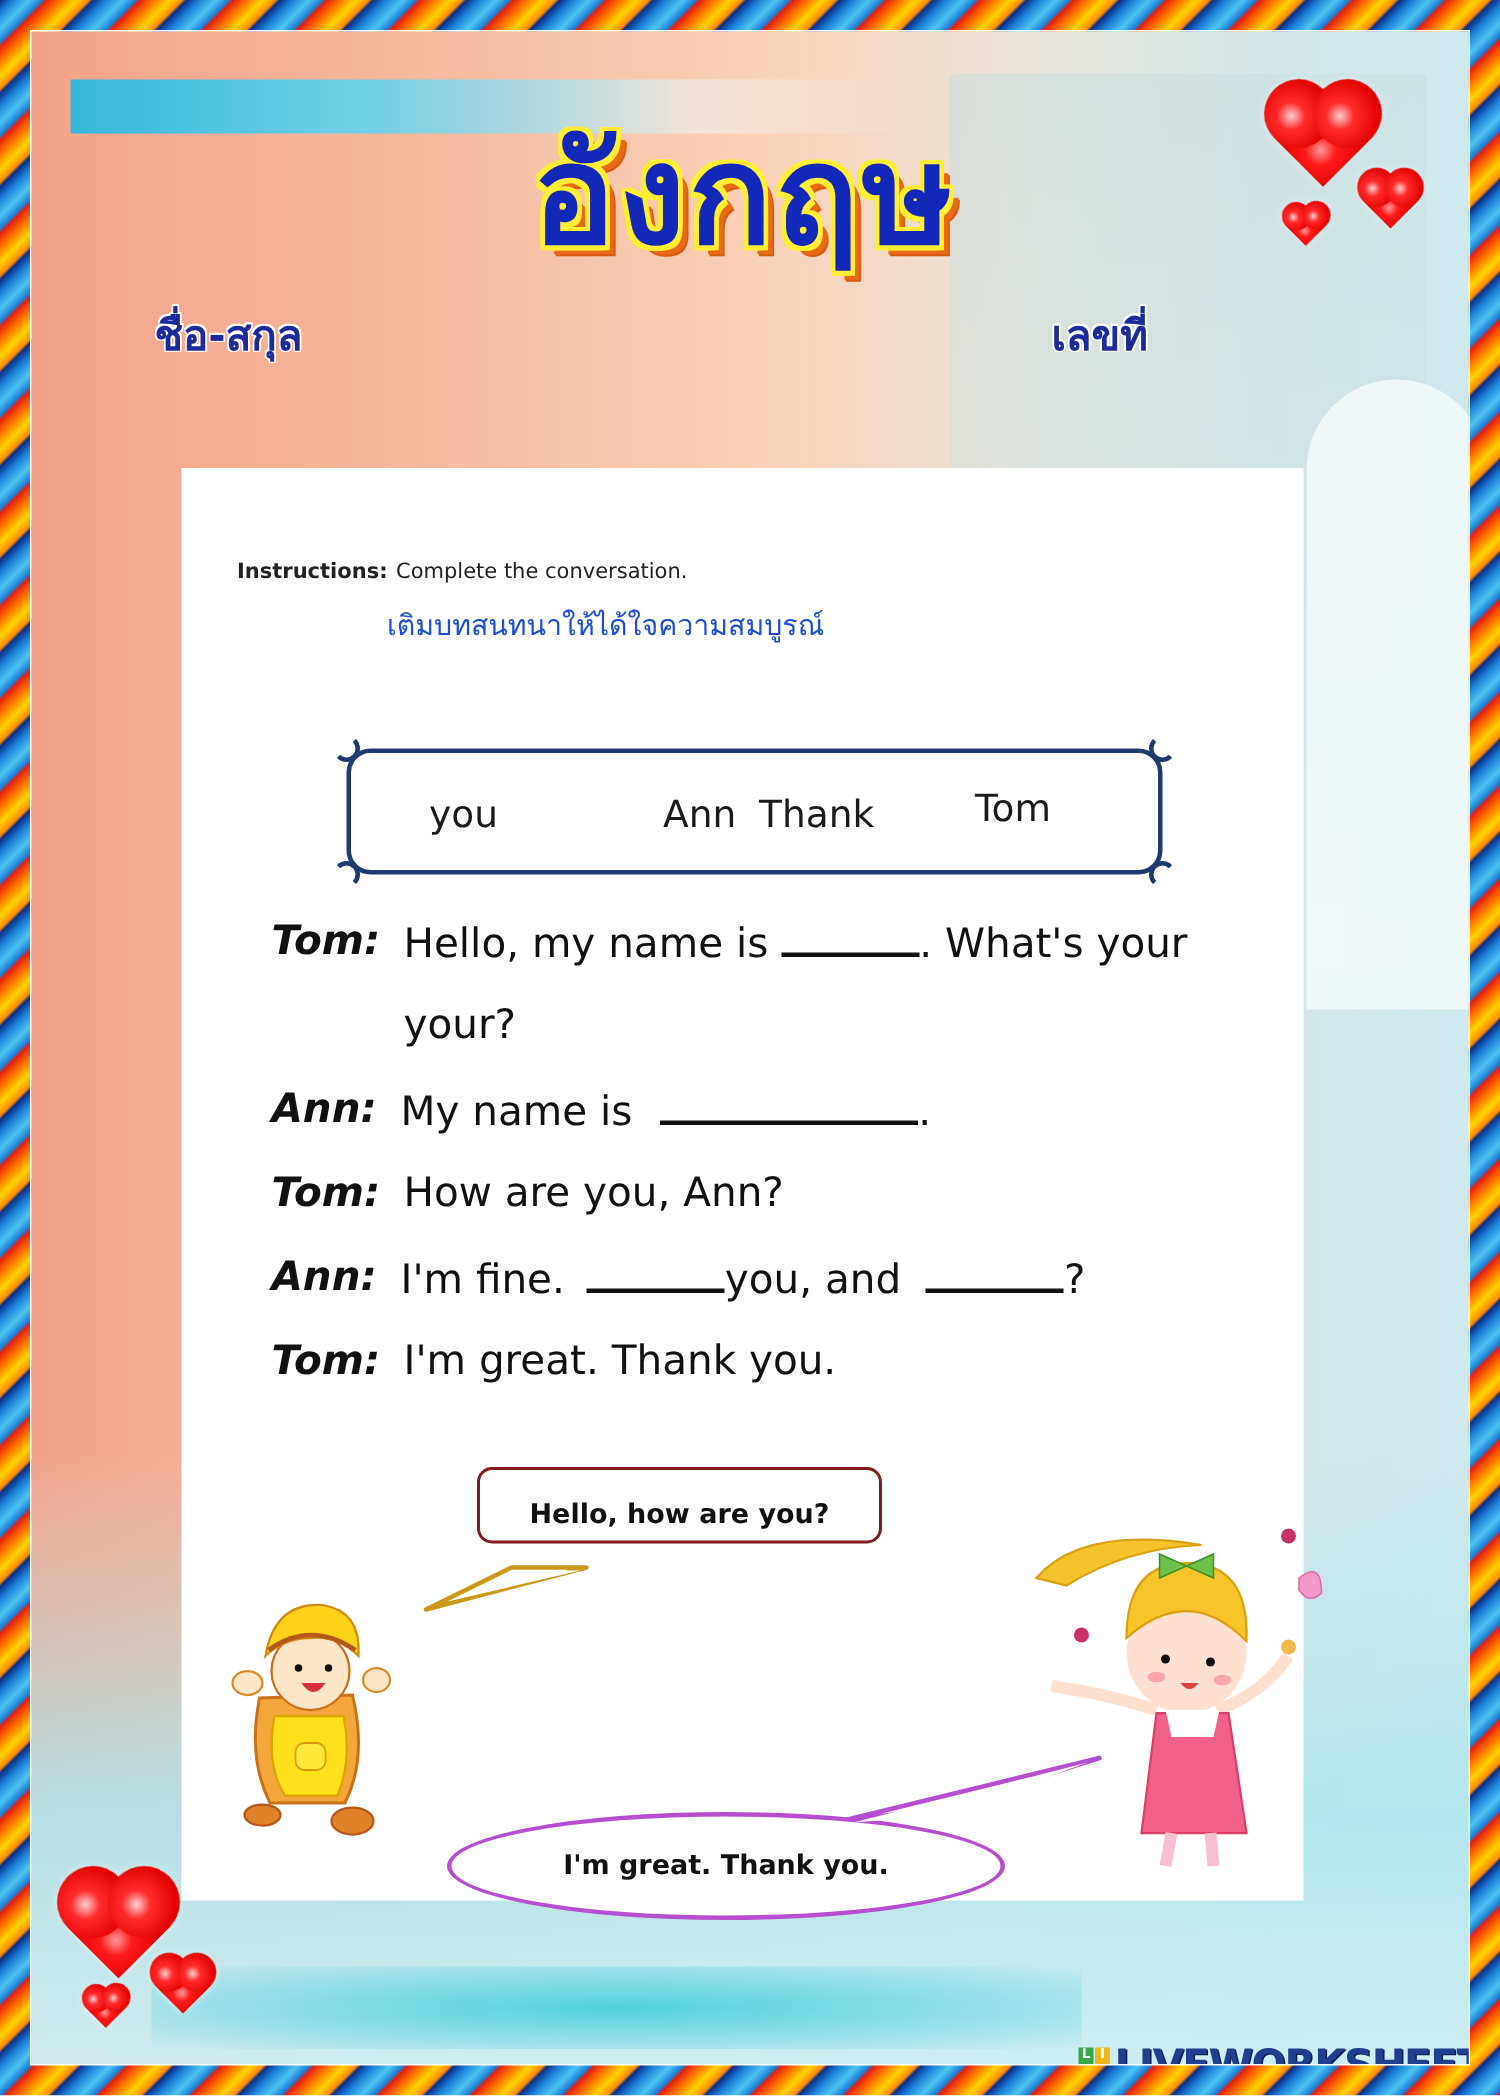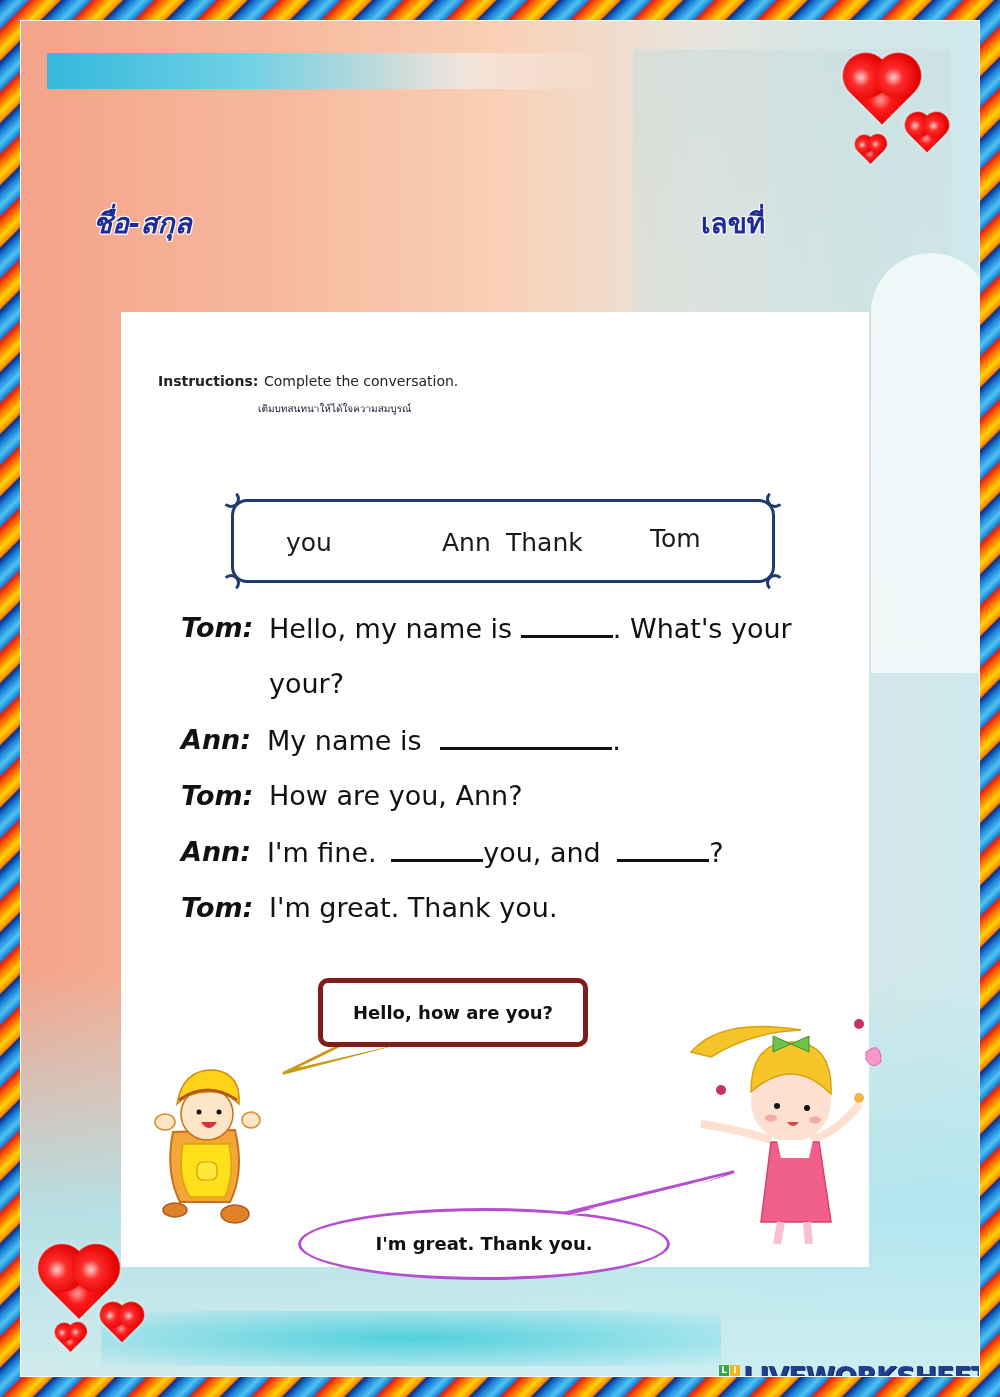--- a/index.html
+++ b/index.html
@@ -45,21 +45,21 @@
     font-size: 92px; line-height: 110px; color: #1128b8; letter-spacing: 2px;
     text-shadow:
       -3px -3px 0 #ffee33, 3px -3px 0 #ffee33, -3px 3px 0 #ffee33, 3px 3px 0 #ffee33,
       0 -3px 0 #ffee33, 0 3px 0 #ffee33, -3px 0 0 #ffee33, 3px 0 0 #ffee33,
       6px 6px 0 #e86a14, 7px 7px 0 #d85a10;
   }
   .label-thai {
     position: absolute; font-weight: bold; font-size: 28px; color: #1d2b9a;
     text-shadow: 1px 1px 0 #fff, -1px -1px 0 #fff, 1px -1px 0 #fff, -1px 1px 0 #fff;
   }
-  .name-label { left: 72px; top: 180px; font-style: italic; }
+  .name-label { left: 82px; top: 180px; }
   .number-label { left: 680px; top: 180px; }
 
   
   .heart {
     position: absolute; width: var(--s); height: var(--s);
     transform: rotate(-45deg);
     background: radial-gradient(circle at 35% 60%, #ff9a9a 0%, #ff1a1a 25%, #e00000 70%);
     filter: drop-shadow(0 0 2px #dff6f6);
   }
   .heart::before, .heart::after {
@@ -73,21 +73,21 @@
   .sheet {
     position: absolute; left: 100px; top: 291px; width: 748px; height: 955px;
     background: #ffffff;
   }
   .sheet-title {
     position: absolute; left: 0; top: 18px; width: 770px; text-align: center;
     font-size: 15px; color: #222; font-weight: bold; letter-spacing: 0.2px;
   }
   .instr-label { position: absolute; left: 37px; top: 61px; font-size: 14px; color: #222; font-weight: bold; }
   .instr-text { position: absolute; left: 143px; top: 61px; font-size: 14px; color: #222; }
-  .instr-thai { position: absolute; left: 137px; top: 89px; font-size: 10px; color: #0f172a; }
+  .instr-thai { position: absolute; left: 137px; top: 89px; font-size: 19px; color: #1d4ed8; }
 
   .word-bank {
     position: absolute; left: 110px; top: 187px; width: 544px; height: 84px;
     border: 3px solid #1f3a6e; border-radius: 16px;
   }
   .word-bank .corner {
     position: absolute; width: 18px; height: 18px; background: #fff;
     border: 3px solid #1f3a6e; border-radius: 50%;
   }
   .word-bank .c-tl { left: -12px; top: -12px; border-color: transparent #1f3a6e #1f3a6e transparent; }
@@ -101,22 +101,22 @@
   .dialog { position: absolute; left: 60px; top: 292px; width: 680px; }
   .line { position: relative; height: 56px; font-size: 27px; color: #111; white-space: nowrap; }
   .speaker { position: absolute; left: 0; top: 8px; font-weight: bold; font-style: italic; }
   .utter { position: absolute; left: 88px; top: 8px; }
   .blank {
     display: inline-block; height: 26px; border-bottom: 3px solid #111; vertical-align: baseline;
   }
 
   
   .bubble-1 {
-    position: absolute; left: 197px; top: 666px; width: 270px; height: 69px;
-    border: 5px solid #7f1d1d; border-radius: 10px; background: #fff;
+    position: absolute; left: 197px; top: 666px; width: 270px; height: 51px;
+    border: 2px solid #7f1d1d; border-radius: 10px; background: #fff;
   }
   .bubble-1-text {
     position: absolute; left: 0; top: 19px; width: 100%; text-align: center;
     font-weight: bold; font-size: 18px; color: #111;
   }
   .bubble-2 {
     position: absolute; left: 177px; top: 896px; width: 372px; height: 72px;
     border: 3px solid #b64ed0; border-radius: 50%; background: #fff;
   }
   .bubble-2-text {
@@ -140,20 +140,21 @@
 <body>
 
 <div class="frame"></div>
 
 <div class="canvas">
   <div class="bg-panel"></div>
   <div class="bg-arch"></div>
   <div class="cyan-bar"></div>
   <div class="teal-band"></div>
 
+  <div class="title">อังกฤษ</div>
   <div class="label-thai name-label">ชื่อ-สกุล</div>
   <div class="label-thai number-label">เลขที่</div>
 
   <div class="heart" style="--s:46px; left:838px; top:48px;"></div>
   <div class="heart" style="--s:26px; left:893px; top:100px;"></div>
   <div class="heart" style="--s:19px; left:840px; top:120px;"></div>
 
   <div class="heart" style="--s:48px; left:34px; top:1240px;"></div>
   <div class="heart" style="--s:26px; left:88px; top:1290px;"></div>
   <div class="heart" style="--s:19px; left:40px; top:1308px;"></div>

